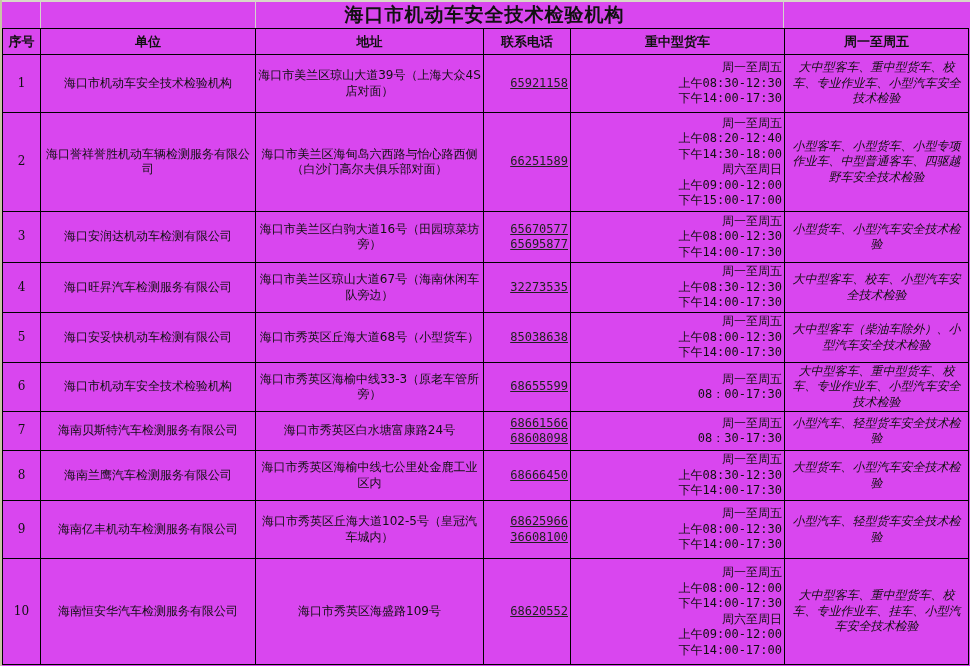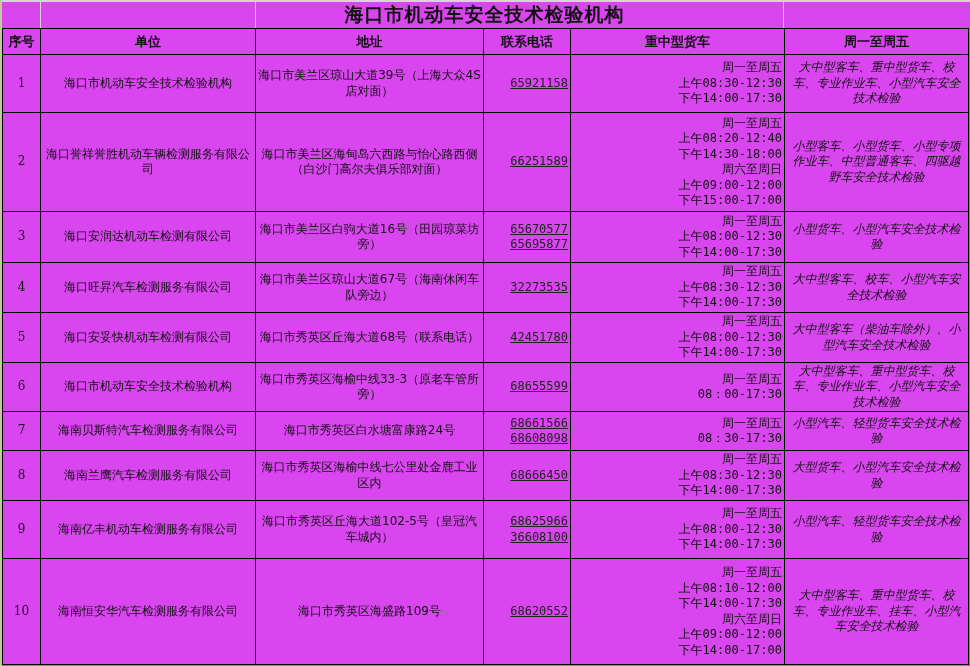--- a/index.html
+++ b/index.html
@@ -194,23 +194,23 @@
           <td class="hours">
             <span class="line cjk">周一至周五</span>
             <span class="line">上午08:30-12:30</span>
             <span class="line">下午14:00-17:30</span>
           </td>
           <td class="scope">大中型客车、校车、小型汽车安全技术检验</td>
         </tr>
         <tr style="height: 50px;">
           <td class="num">5</td>
           <td class="unit">海口安妥快机动车检测有限公司</td>
-          <td class="address">海口市秀英区丘海大道68号（联系电话）</td>
-          <td class="phone">
-            <span class="line">42451780</span>
+          <td class="address">海口市秀英区丘海大道68号（小型货车）</td>
+          <td class="phone">
+            <span class="line">85038638</span>
           </td>
           <td class="hours">
             <span class="line cjk">周一至周五</span>
             <span class="line">上午08:00-12:30</span>
             <span class="line">下午14:00-17:30</span>
           </td>
           <td class="scope">大中型客车（柴油车除外）、小型汽车安全技术检验</td>
         </tr>
         <tr style="height: 49px;">
           <td class="num">6</td>
@@ -270,21 +270,21 @@
         </tr>
         <tr style="height: 106px;">
           <td class="num">10</td>
           <td class="unit">海南恒安华汽车检测服务有限公司</td>
           <td class="address">海口市秀英区海盛路109号</td>
           <td class="phone">
             <span class="line">68620552</span>
           </td>
           <td class="hours">
             <span class="line cjk">周一至周五</span>
-            <span class="line">上午08:10-12:00</span>
+            <span class="line">上午08:00-12:00</span>
             <span class="line">下午14:00-17:30</span>
             <span class="line cjk">周六至周日</span>
             <span class="line">上午09:00-12:00</span>
             <span class="line">下午14:00-17:00</span>
           </td>
           <td class="scope">大中型客车、重中型货车、校车、专业作业车、挂车、小型汽车安全技术检验</td>
         </tr>
       </tbody>
   </table>
 </div>

